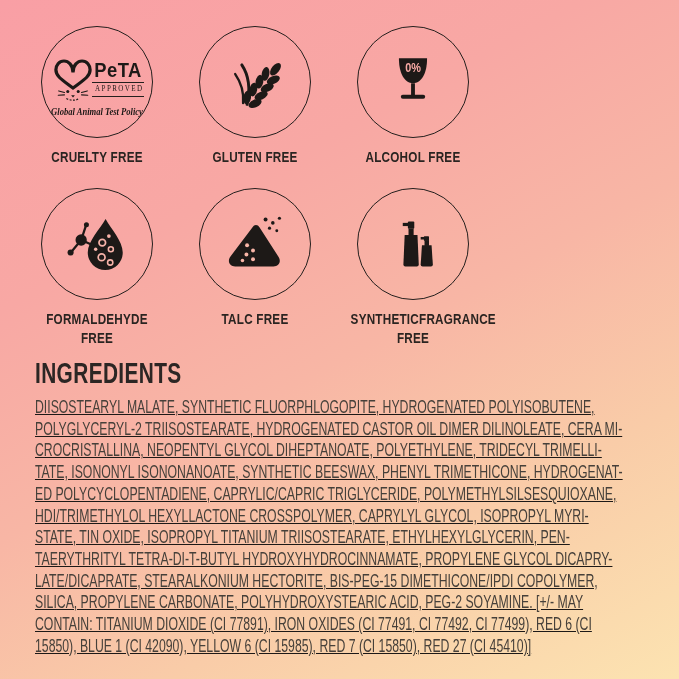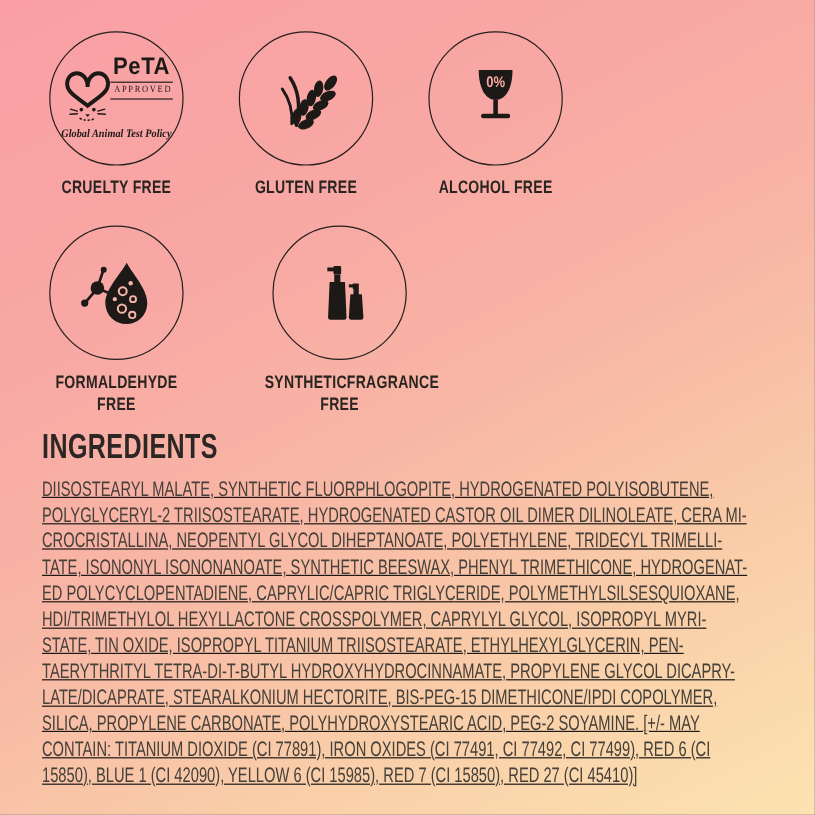--- a/index.html
+++ b/index.html
@@ -3,36 +3,36 @@
 <meta charset="utf-8">
 <style>
   html,body{margin:0;padding:0;background:#888;}
   .canvas{
     position:relative;width:679px;height:679px;overflow:hidden;
     background:linear-gradient(152deg,#f99fa5 0%,#f8a8a4 30%,#f8b6a5 52%,#f9cca8 74%,#fce3b1 100%);
     font-family:"Liberation Sans",sans-serif;color:#1d1917;
   }
   .row{position:absolute;left:18px;display:flex;}
   .row1{top:26px;}
-  .row2{top:188px;gap:28px;}
+  .row2{top:188px;}
   .cell{width:158px;display:flex;flex-direction:column;align-items:center;}
   .circle{
     box-sizing:border-box;width:112px;height:112px;border:1.7px solid #241f1d;border-radius:50%;
     display:flex;align-items:center;justify-content:center;position:relative;flex:none;margin-bottom:10px;
   }
   .blabel{
     display:block;width:160px;text-align:center;font-size:15px;font-weight:700;
     letter-spacing:.3px;line-height:18.5px;color:#2a2421;
     transform:scaleX(.78);transform-origin:50% 0;white-space:normal;
   }
   .icon{display:block;}
   
   .peta-wrap{position:absolute;inset:0;}
   .bunny{position:absolute;left:12px;top:31px;}
-  .ptext{position:absolute;left:50px;top:20px;width:52px;text-align:center;}
+  .ptext{position:absolute;left:50px;top:34px;width:52px;text-align:center;}
   .peta-brand{font-size:20px;font-weight:700;line-height:19px;letter-spacing:.5px;transform:scaleX(.92);transform-origin:50% 0;}
   .peta-rule{border:0;border-top:1.6px solid #241f1d;margin:2px 0 1px 0;}
   .peta-approved{font-family:"Liberation Serif",serif;font-size:8px;letter-spacing:1.6px;line-height:10px;white-space:nowrap;transform:scaleX(.88);transform-origin:50% 0;}
   .peta-policy{
     position:absolute;left:0;right:0;top:80px;text-align:center;white-space:nowrap;
     font-family:"Liberation Serif",serif;font-style:italic;font-weight:700;font-size:9.5px;
     transform:scaleX(.9);transform-origin:50% 0;
   }
   
   .ingredients{position:absolute;left:35px;top:356px;width:640px;}
@@ -125,20 +125,38 @@
           <circle cx="48" cy="58" r="2.6" fill="#f8b3a9"></circle>
           <path d="M26 44 L33 23 M26 44 L11 62 M26 44 L44 52" stroke="#1d1917" stroke-width="3.4"></path>
           <circle cx="26" cy="44" r="8.6" fill="#1d1917"></circle>
           <circle cx="34" cy="21" r="3.8" fill="#1d1917"></circle>
           <circle cx="10" cy="63" r="4.6" fill="#1d1917"></circle>
         </svg>
       </div>
       <div class="blabel">FORMALDEHYDE FREE</div>
     </div>
 
+    <div class="cell">
+      <div class="circle">
+        <svg class="icon" width="66" height="66" viewBox="0 0 100 100">
+          <path d="M46 25 C49 20 54 20 57 25 L86 70 C90 77 86 84 78 84 L20 84 C12 84 8 77 12 70 Z" fill="#1d1917"></path>
+          <circle cx="38" cy="52" r="3" fill="#f9b6a8"></circle>
+          <circle cx="47" cy="60" r="3" fill="#f9b6a8"></circle>
+          <circle cx="37" cy="66" r="3" fill="#f9b6a8"></circle>
+          <circle cx="47" cy="73" r="3" fill="#f9b6a8"></circle>
+          <circle cx="31" cy="75" r="2.7" fill="#f9b6a8"></circle>
+          <circle cx="66" cy="13" r="3" fill="#1d1917"></circle>
+          <circle cx="77" cy="18" r="2.7" fill="#1d1917"></circle>
+          <circle cx="87" cy="11" r="2.4" fill="#1d1917"></circle>
+          <circle cx="72" cy="26" r="2.4" fill="#1d1917"></circle>
+          <circle cx="83" cy="30" r="2.2" fill="#1d1917"></circle>
+        </svg>
+      </div>
+      <div class="blabel">TALC FREE</div>
+    </div>
 
 
     <div class="cell">
       <div class="circle">
         <svg class="icon" width="64" height="64" viewBox="0 0 100 100">
           <path d="M37 36 L57 36 L59 82 Q59 85 56 85 L38 85 Q35 85 35 82 Z" fill="#1d1917"></path>
           <rect x="43" y="26" width="8" height="11" fill="#1d1917"></rect>
           <rect x="42" y="15" width="10" height="11" rx="1.5" fill="#1d1917"></rect>
           <rect x="34" y="17" width="9" height="5" fill="#1d1917"></rect>
           <path d="M64 52 L79 52 L81 82 Q81 85 78 85 L65 85 Q62 85 62 82 Z" fill="#1d1917"></path>

